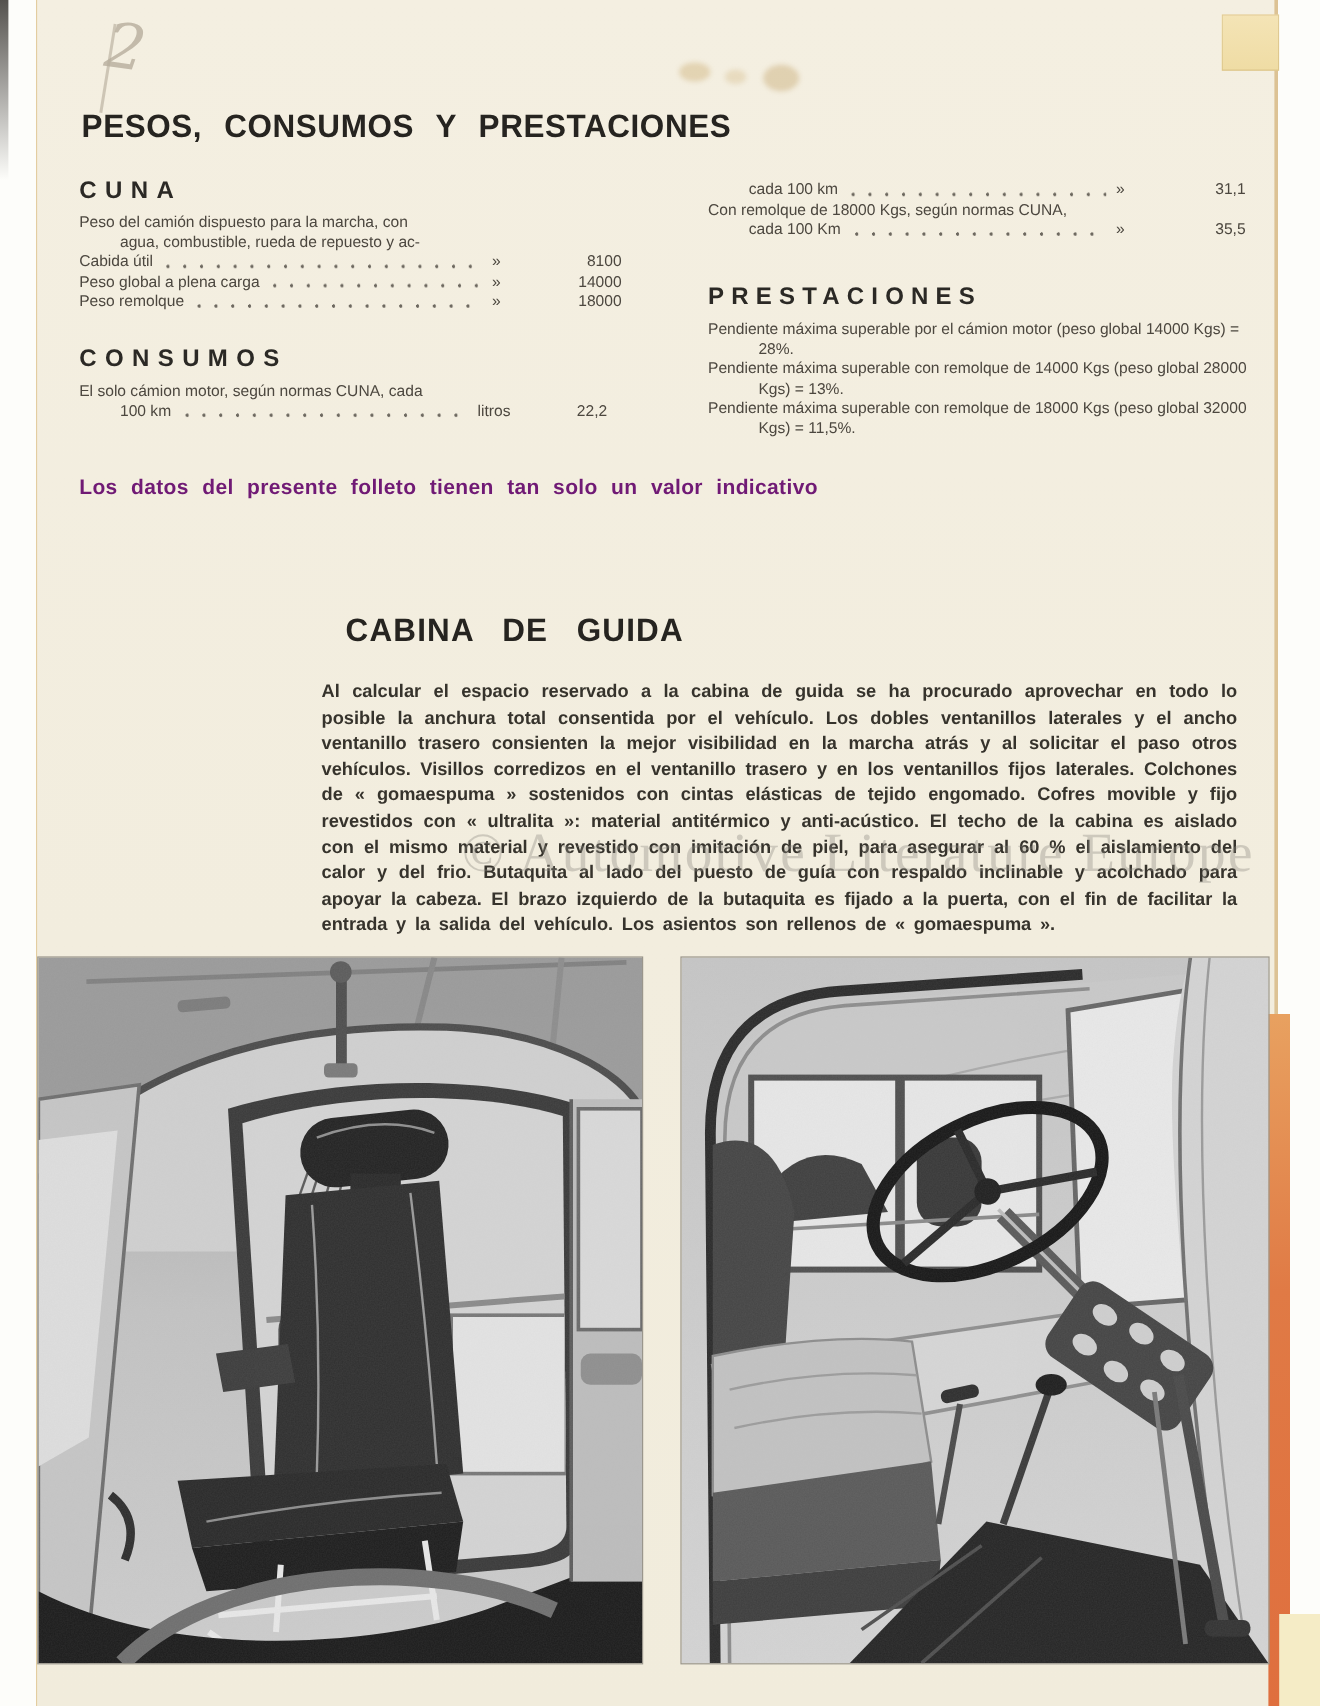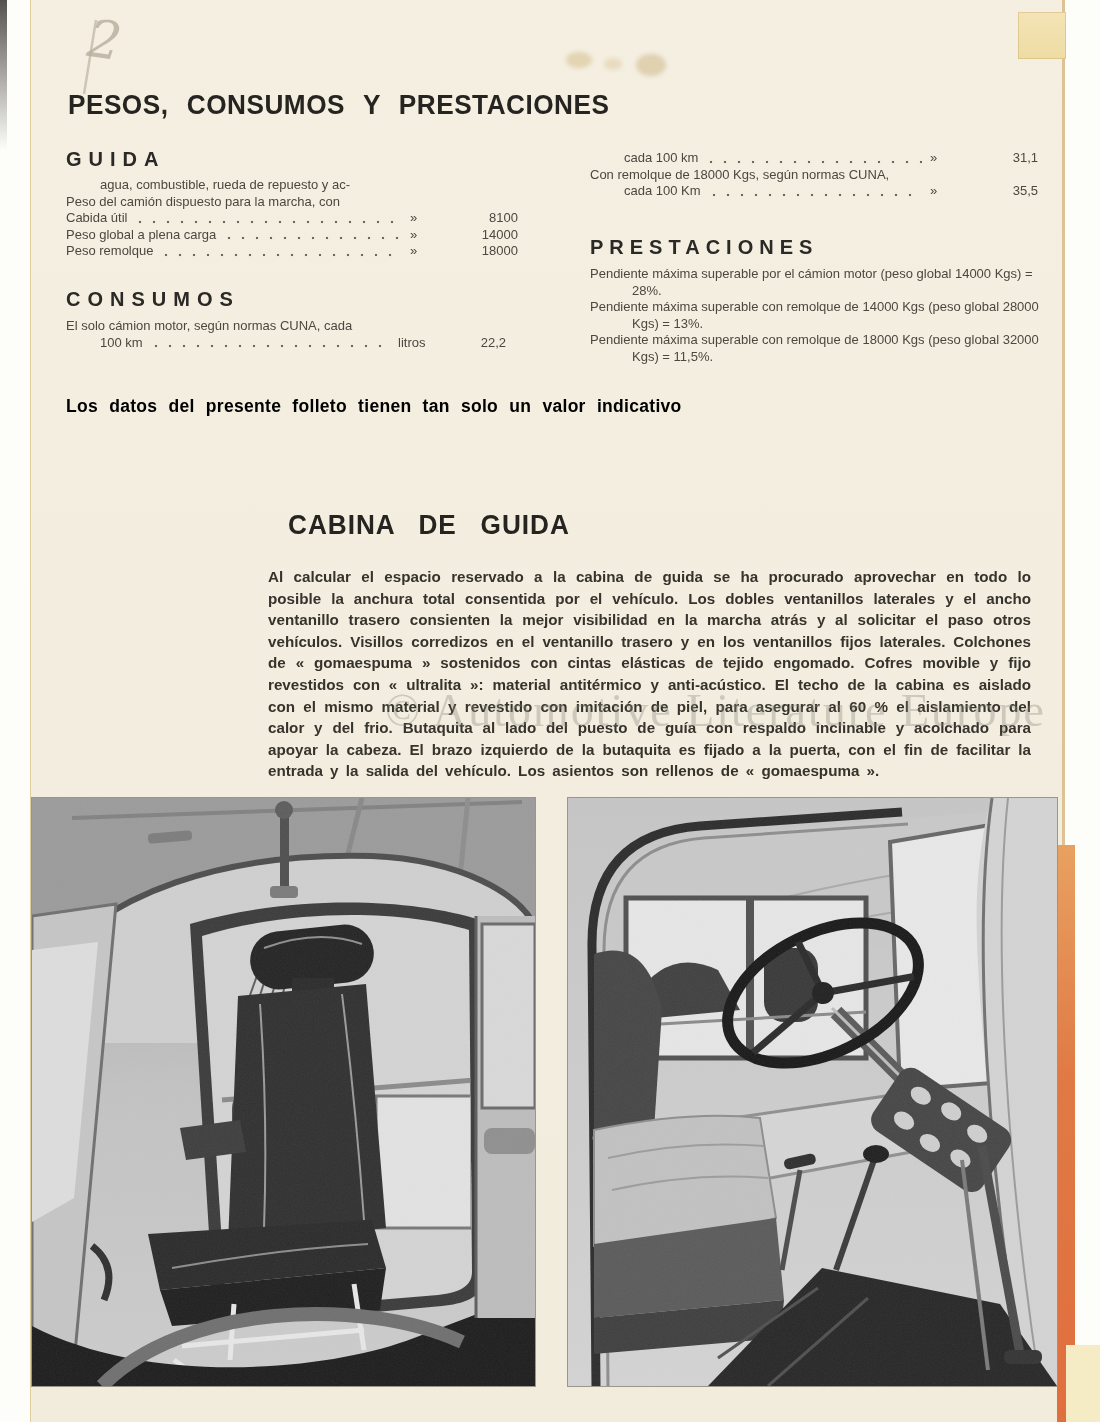--- a/index.html
+++ b/index.html
@@ -32,21 +32,21 @@
   .col{position:absolute;}
   .specline{display:flex;align-items:center;white-space:nowrap;}
   .ind{padding-left:34px;}
   .dots{flex:1;height:13px;margin:0 8px 1px 10px;align-self:flex-end;
         background-image:radial-gradient(circle at 3px 9px,#6d685f 1.2px,rgba(0,0,0,0) 1.6px);
         background-size:14px 13px;background-repeat:repeat-x;}
   .unit{width:50px;flex:none;}
   .val{width:58px;flex:none;text-align:right;}
   .hang{padding-left:42px;text-indent:-42px;}
   #note-line{position:absolute;left:66px;top:396px;font-weight:bold;font-size:17.5px;
-             letter-spacing:.3px;word-spacing:6px;color:#000000;white-space:nowrap;}
+             letter-spacing:.3px;word-spacing:6px;color:#701a75;white-space:nowrap;}
   #cabina-title{position:absolute;left:288px;top:510px;font-weight:bold;font-size:27px;
                 letter-spacing:1px;word-spacing:16px;color:#262420;transform:scaleX(.97);transform-origin:left;}
   #cabina-body{position:absolute;left:268px;top:566px;width:763px;font-weight:bold;
                font-size:15.2px;line-height:21.6px;text-align:justify;color:#36332c;word-spacing:3px;}
   #watermark{position:absolute;left:385px;top:684px;font-family:"Liberation Serif","DejaVu Serif",serif;
              font-size:46px;letter-spacing:2px;color:rgba(138,135,128,.36);white-space:nowrap;z-index:5;}
   
   .photo{position:absolute;top:798px;height:588px;outline:1px solid #9a968c;}
   .photo svg{display:block;width:100%;height:100%;}
   #photo-left{left:32px;width:503px;}
@@ -69,24 +69,24 @@
     </svg>
     <span class="glyph">2</span>
   </div>
 
   <div class="stain" style="left:566px;top:52px;width:26px;height:16px;background:rgba(189,150,74,.30);"></div>
   <div class="stain" style="left:604px;top:58px;width:18px;height:12px;background:rgba(189,150,74,.22);"></div>
   <div class="stain" style="left:636px;top:54px;width:30px;height:22px;background:rgba(180,140,66,.30);"></div>
 
   <div class="h-main" style="left:68px;top:90px;">PESOS, CONSUMOS Y PRESTACIONES</div>
 
-  <div class="h-sec" style="left:66px;top:148px;">GUIDA</div>
+  <div class="h-sec" style="left:66px;top:148px;">CUNA</div>
   <div class="col" style="left:66px;top:177px;width:452px;">
+    <div class="smalltext">Peso del camión dispuesto para la marcha, con</div>
     <div class="smalltext ind">agua, combustible, rueda de repuesto y ac-</div>
-    <div class="smalltext">Peso del camión dispuesto para la marcha, con</div>
     <div class="specline">
       <span>Cabida útil</span>
       <span class="dots"></span>
       <span class="unit">»</span>
       <span class="val">8100</span>
     </div>
     <div class="specline">
       <span>Peso global a plena carga</span>
       <span class="dots"></span>
       <span class="unit">»</span>

